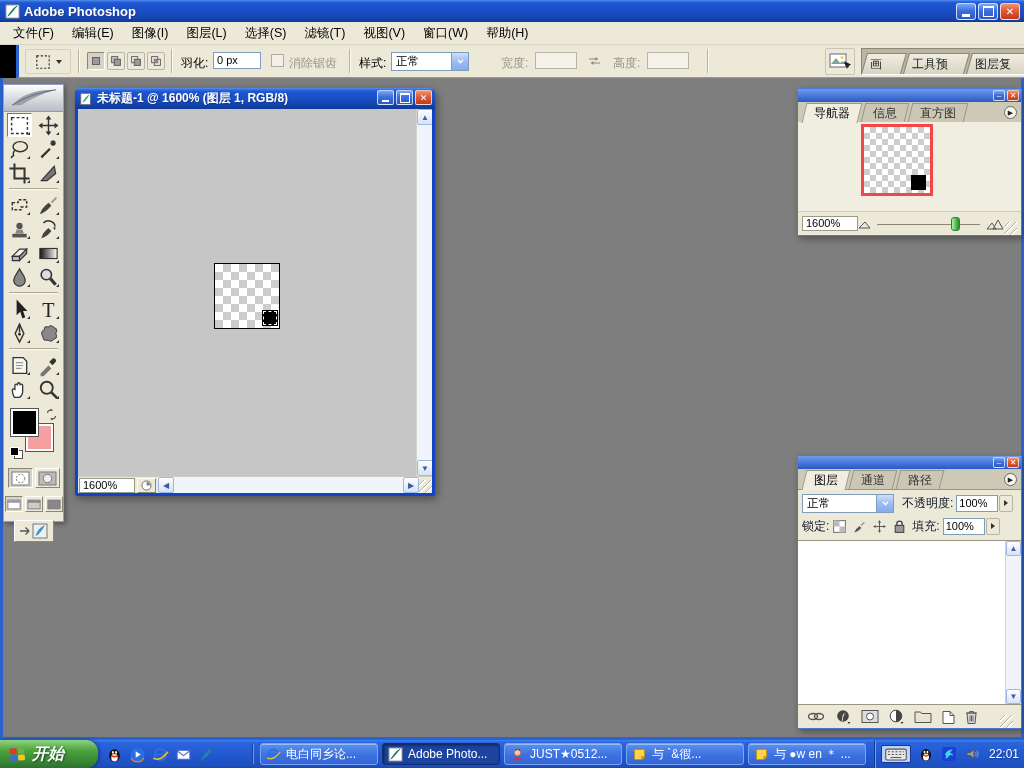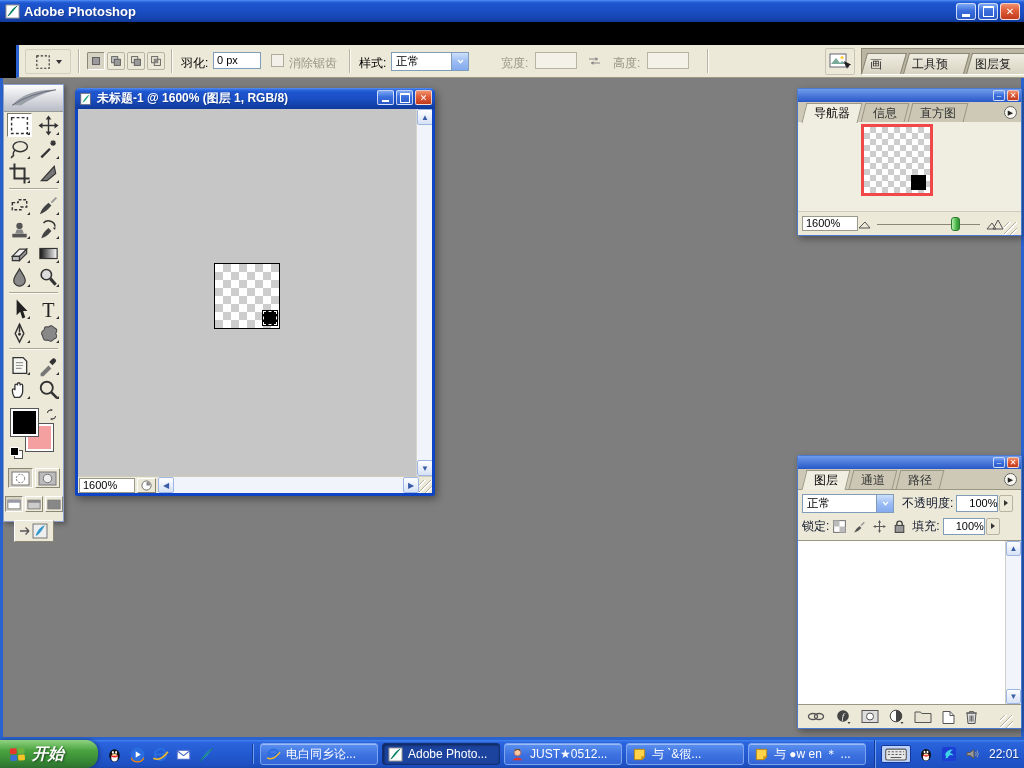--- a/index.html
+++ b/index.html
@@ -155,21 +155,21 @@
   #nav-slider .thumb{position:absolute;left:72%;top:1px;width:9px;height:14px;border-radius:3px;
     border:1px solid #2f7d2f;background:linear-gradient(90deg,#b8f0b0,#4db84a 60%,#2f8f34);box-sizing:border-box;}
 
   
   #layerspanel{left:797px;top:455px;width:225px;height:274px;}
   .lp-row{position:absolute;left:0;right:0;display:flex;align-items:center;padding:0 4px;box-sizing:border-box;}
   #lp-row1{top:36px;height:22px;}
   #lp-row2{top:59px;height:22px;}
   .lp-label{font-size:12px;color:#0f172a;margin-right:3px;}
   .spin-box{width:42px;height:17px;background:#fff;border:1px solid #7f9db9;font-size:11px;line-height:15px;
-    padding-left:12px;box-sizing:border-box;}
+    padding-left:2px;box-sizing:border-box;}
   .spin-btn{width:14px;height:17px;margin-left:1px;border:1px solid #b8b4a4;border-radius:2px;background:#ece9d8;
     display:flex;align-items:center;justify-content:center;box-sizing:border-box;}
   .spin-btn::after{content:"";width:0;height:0;border-top:3px solid transparent;border-bottom:3px solid transparent;border-left:4px solid #333;}
   .lockic{width:15px;height:15px;margin-right:5px;}
   #layer-list{position:absolute;left:0;right:0;top:84px;bottom:24px;background:#fff;border-top:1px solid #9a9684;}
   #layer-scroll{position:absolute;right:0;top:0;bottom:0;width:16px;background:#f2f4fb;border-left:1px solid #d0d0c8;box-sizing:border-box;}
   #layer-scroll .sb-btn{position:absolute;left:0;width:15px;height:15px;}
   .layer-row{position:absolute;left:0;right:16px;top:0;height:39px;background:#2d60a8;display:flex;align-items:center;}
   .eye-cell{width:22px;height:39px;border-right:1px solid #8aa;display:flex;align-items:center;justify-content:center;box-sizing:border-box;}
   .layer-thumb{position:relative;width:36px;height:36px;border:2px solid #fff;outline:1px solid #333;margin-left:5px;box-sizing:border-box;}
@@ -227,20 +227,32 @@
       <div class="xpbtn">
           <div class="glyph-min"></div>
         </div>
       <div class="xpbtn">
           <div class="glyph-restore"></div>
         </div>
       <div class="xpbtn close">✕</div>
     </div>
   </div>
 
+  <div id="menubar">
+
+  <span class="menu-item">文件(F)</span>
+      <span class="menu-item">编辑(E)</span>
+      <span class="menu-item">图像(I)</span>
+      <span class="menu-item">图层(L)</span>
+      <span class="menu-item">选择(S)</span>
+      <span class="menu-item">滤镜(T)</span>
+      <span class="menu-item">视图(V)</span>
+      <span class="menu-item">窗口(W)</span>
+      <span class="menu-item">帮助(H)</span>
+    </div>
 
   <div id="optionsbar">
     <div id="preset-btn">
       <span style="width:18px;height:18px">
           <svg viewBox="0 0 16 16" style="width: 100%; height: 100%;">
             <rect x="2.5" y="2.5" width="11" height="11" fill="none" stroke="#333" stroke-dasharray="2 1.5"></rect>
           </svg>
         </span>
       <span class="dropdown-arrow"></span>
     </div>

